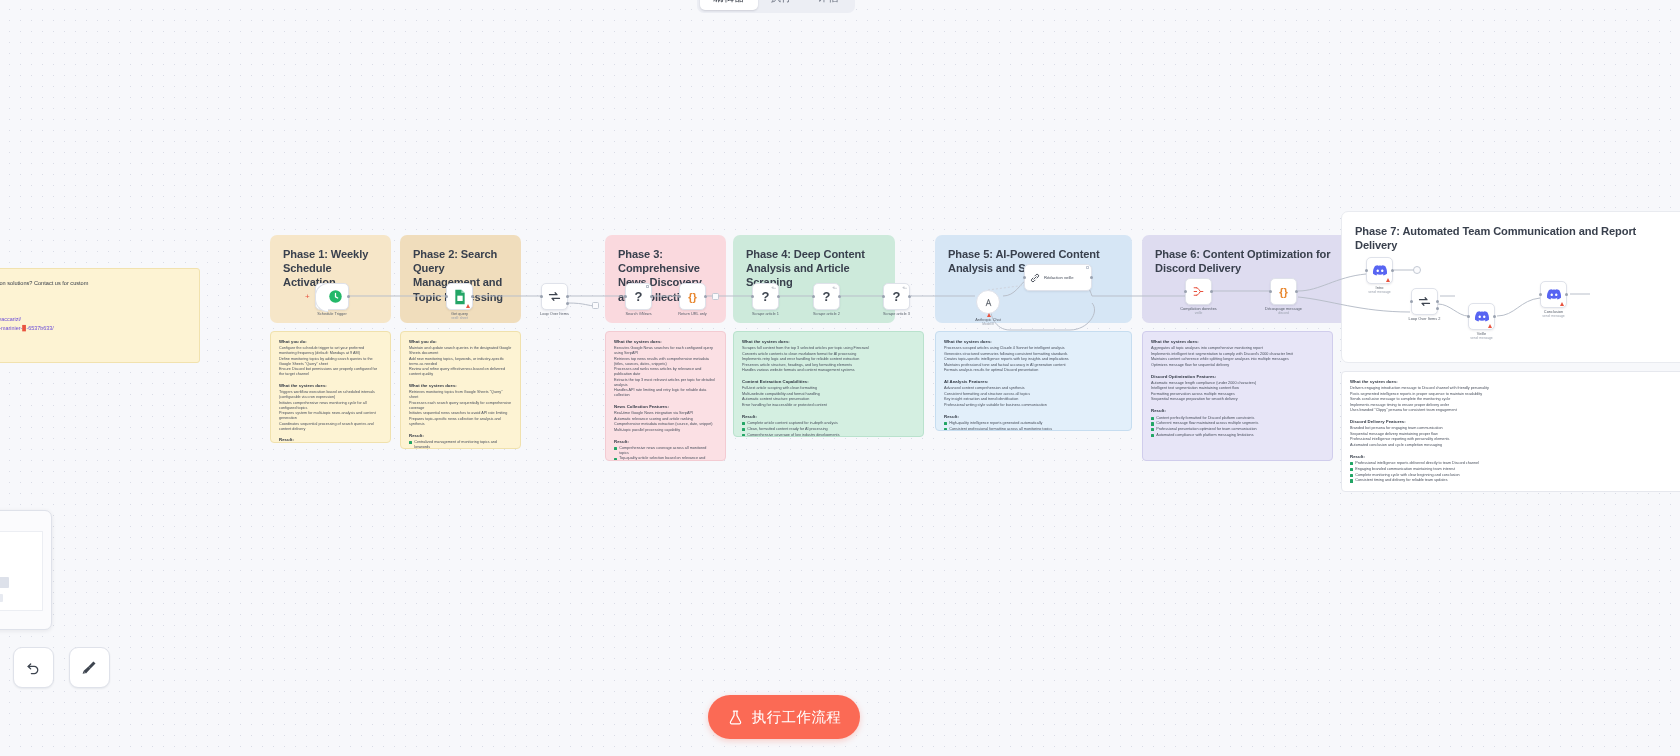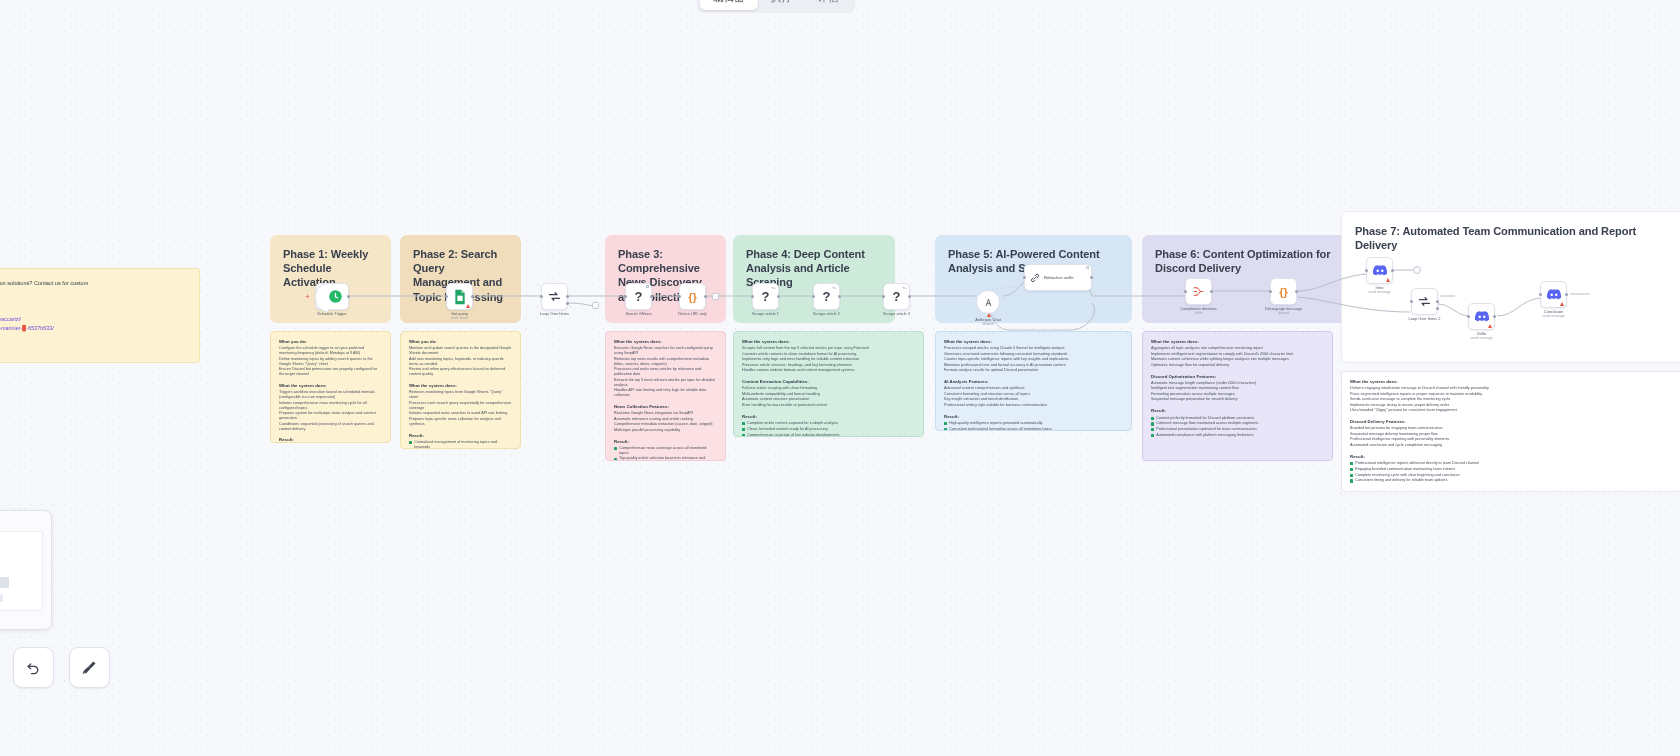--- a/index.html
+++ b/index.html
@@ -535,20 +535,26 @@
     </svg>
   </div>
   <div class="round-btn" style="left:69px; top:647px;">
     <svg width="17" height="17" viewBox="0 0 24 24">
       <path d="M17.5 3.5l3 3-7 7-3-3z" fill="#3d444f"></path>
       <path d="M10.5 10.5L3.5 17l3.5 3.5 6.5-7z" fill="#3d444f"></path>
       <path d="M3.5 17l-1.2 3.8L6 20" fill="#3d444f"></path>
     </svg>
   </div>
 
+  <button id="exec-btn">
+    <svg width="17" height="17" viewBox="0 0 24 24">
+      <path d="M9 3h6M10 3v6l-5 9a2 2 0 001.8 3h10.4a2 2 0 001.8-3l-5-9V3" stroke="#ffffff" stroke-width="1.7" fill="none" stroke-linecap="round" stroke-linejoin="round"></path>
+    </svg>
+    <span class="lbl">执行工作流程</span>
+  </button>
 
   <div id="tabbar">
     <div class="tab active">编辑器</div>
     <div class="tab">执行</div>
     <div class="tab">评估</div>
   </div>
 
 </div>
 
 </body></html>

